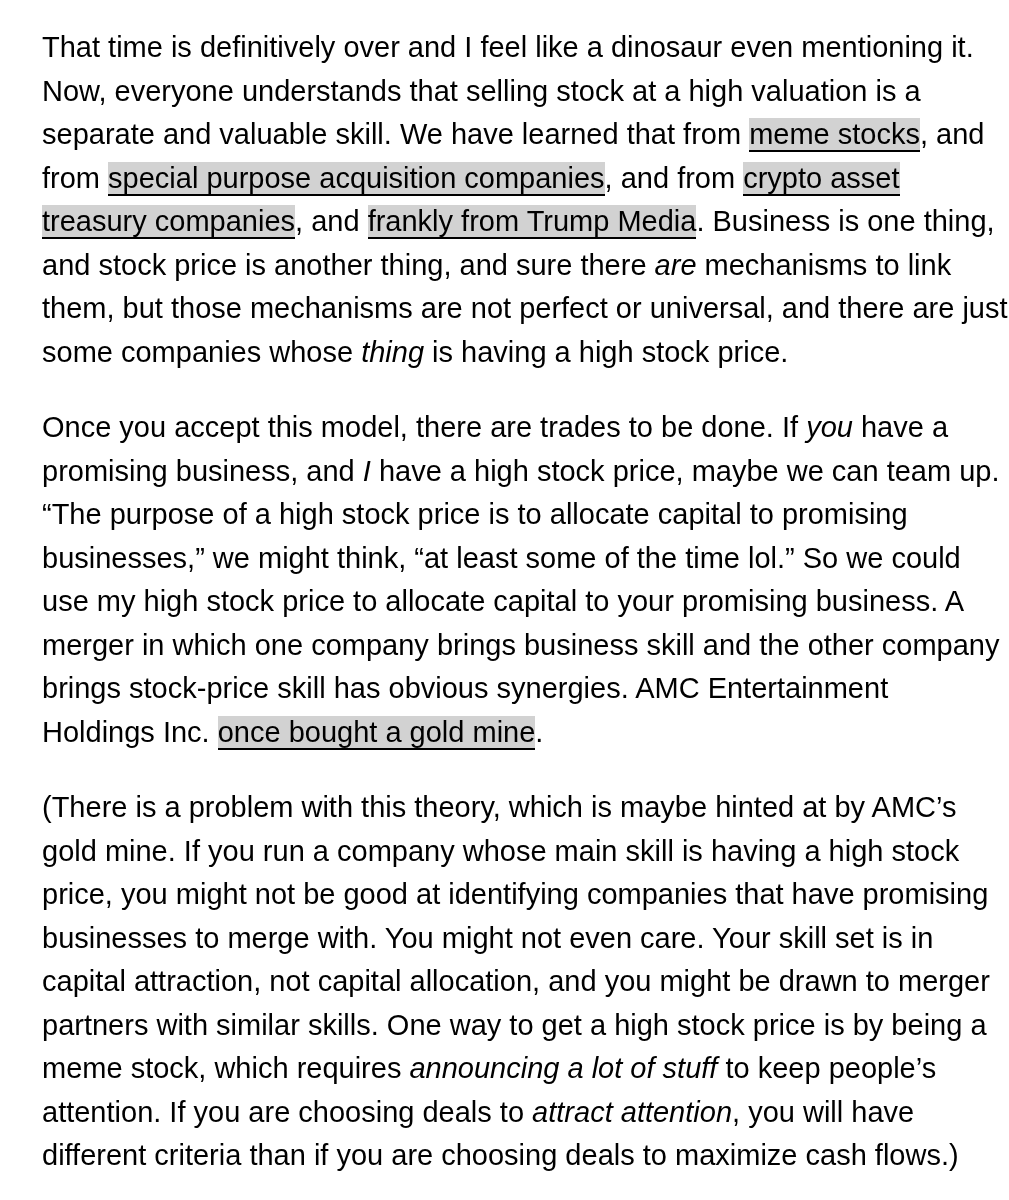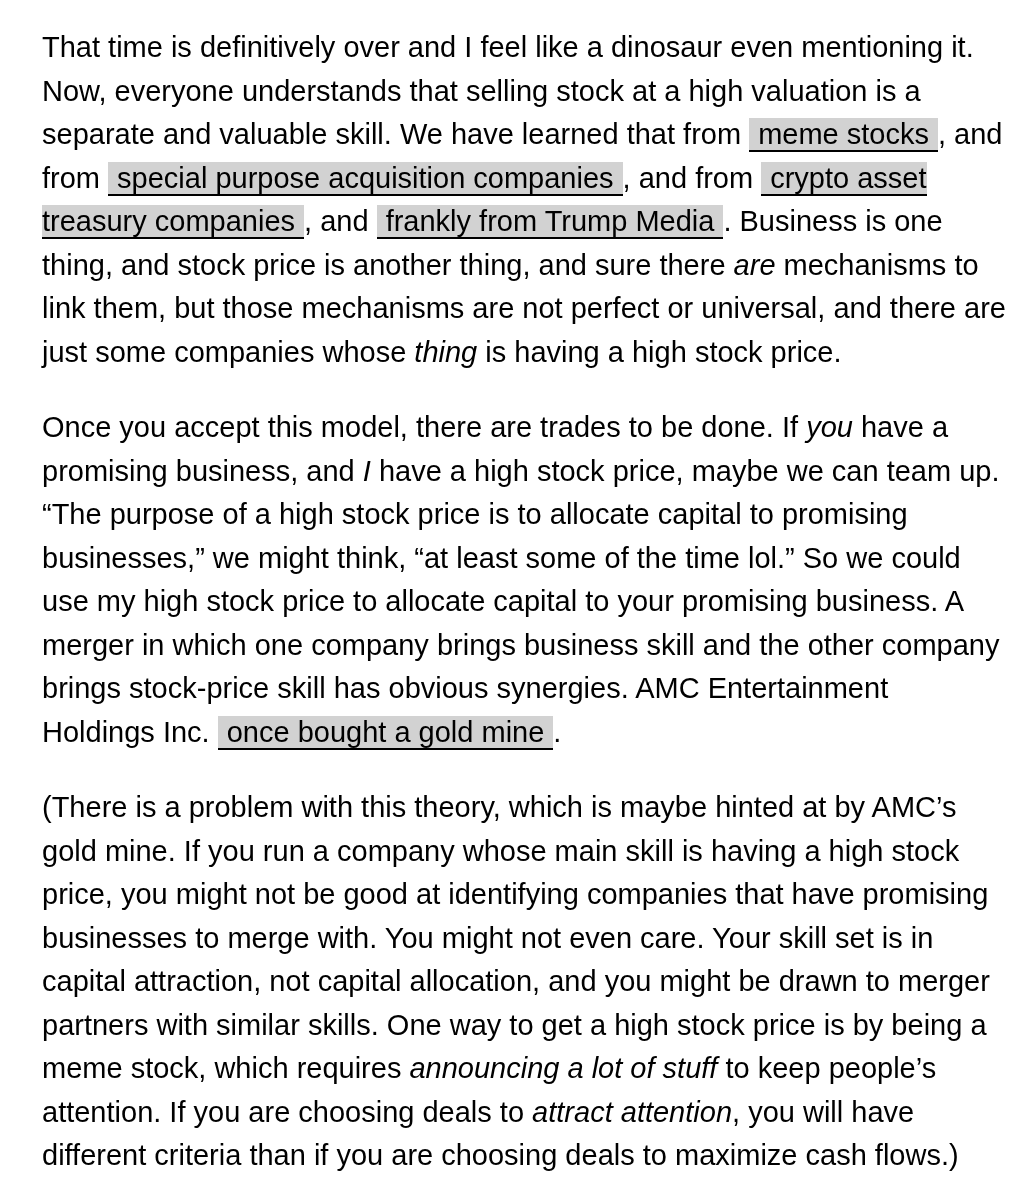--- a/index.html
+++ b/index.html
@@ -31,21 +31,21 @@
     margin: 0 0 32px 0;
     color: var(--text);
   }
   .seg-plain { }
   .seg-italic { }
   a.seg-link {
     color: var(--text);
     text-decoration: none;
     background: var(--link-bg);
     border-bottom: 2px solid var(--link-underline);
-    padding: 0 9px;
+    padding: 0 0;
     cursor: pointer;
   }
 </style>
 </head>
 <body>
 
 <main class="article">
 
   <p class="paragraph"><span class="seg-plain">That time is definitively over and I feel like a dinosaur even mentioning it. Now, everyone understands that selling stock at a high valuation is a separate and valuable skill. We have learned that from </span><a class="seg-link">meme stocks</a><span class="seg-plain">, and from </span><a class="seg-link">special purpose acquisition companies</a><span class="seg-plain">, and from </span><a class="seg-link">crypto asset treasury companies</a><span class="seg-plain">, and </span><a class="seg-link">frankly from Trump Media</a><span class="seg-plain">. Business is one thing, and stock price is another thing, and sure there </span><em class="seg-italic">are</em><span class="seg-plain"> mechanisms to link them, but those mechanisms are not perfect or universal, and there are just some companies whose </span><em class="seg-italic">thing</em><span class="seg-plain"> is having a high stock price.</span></p>
 

